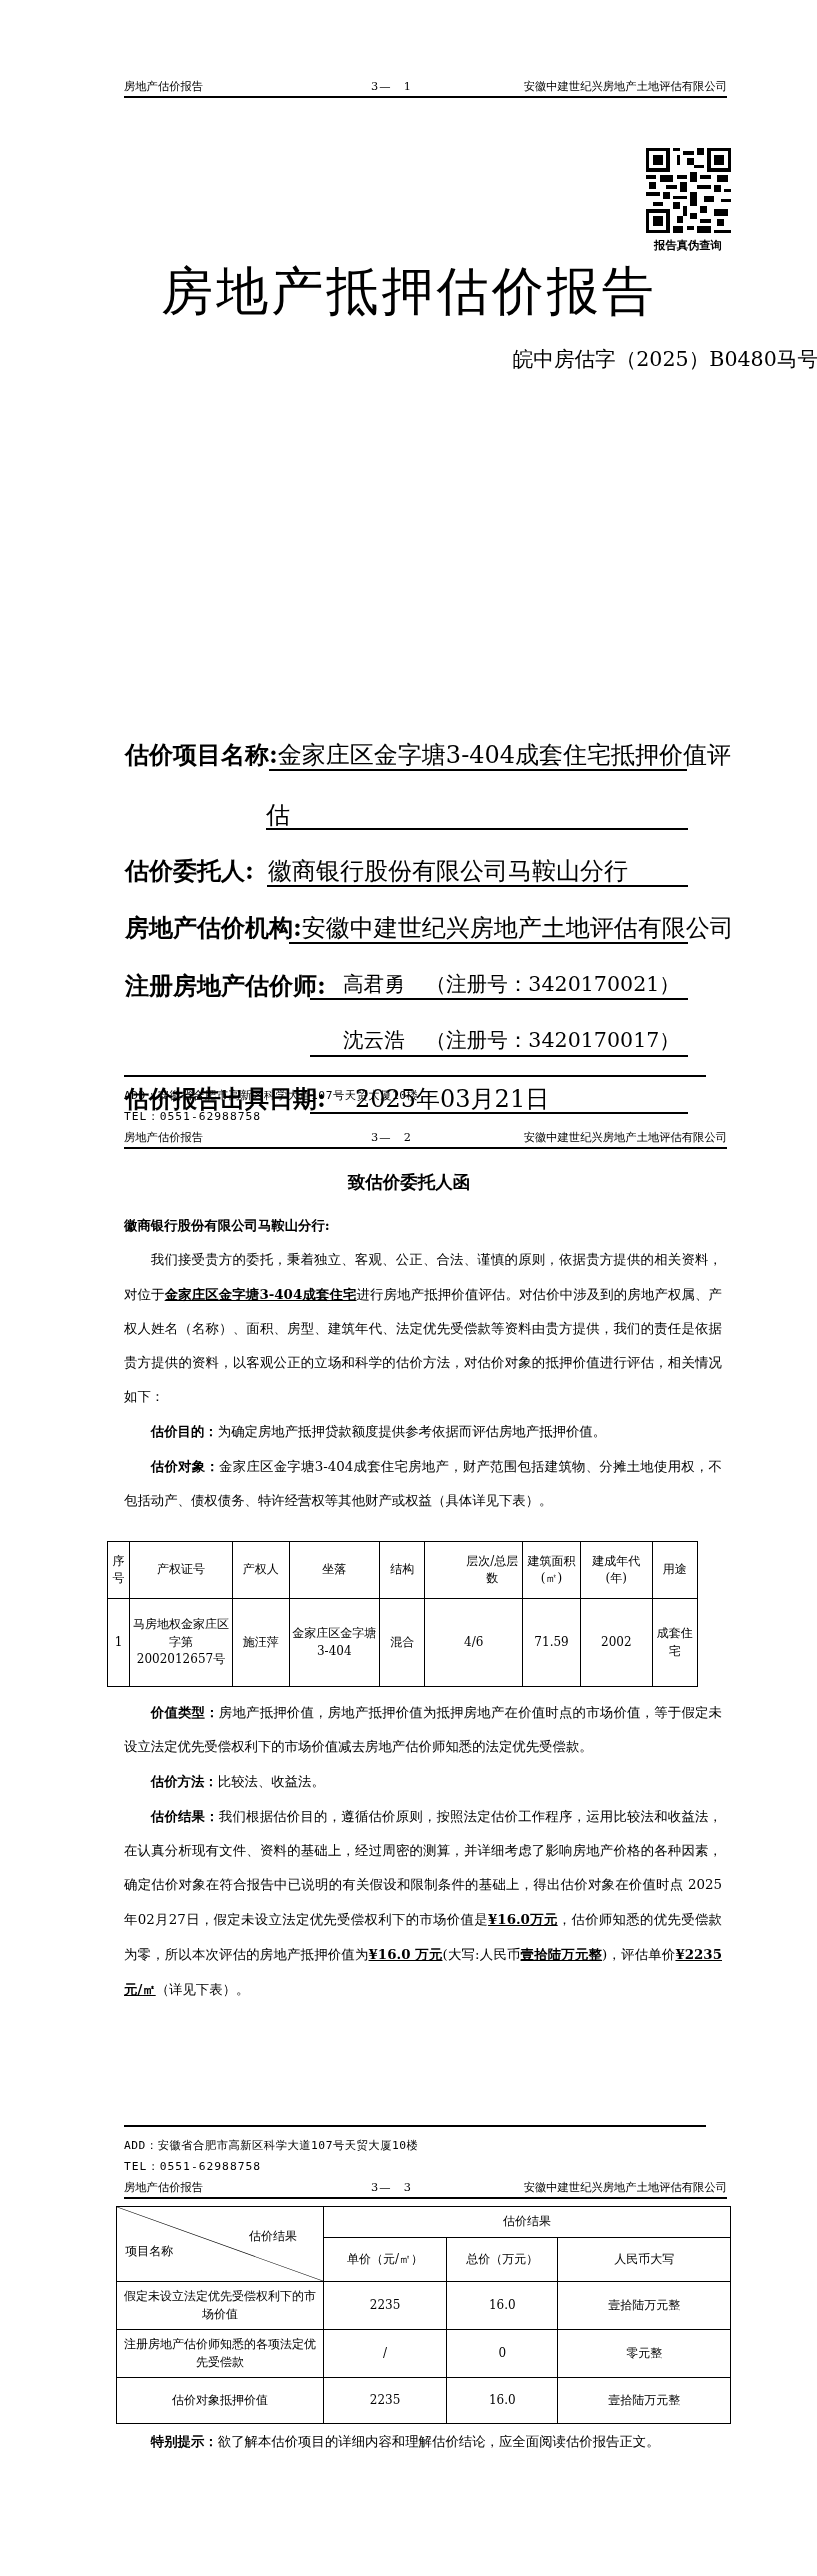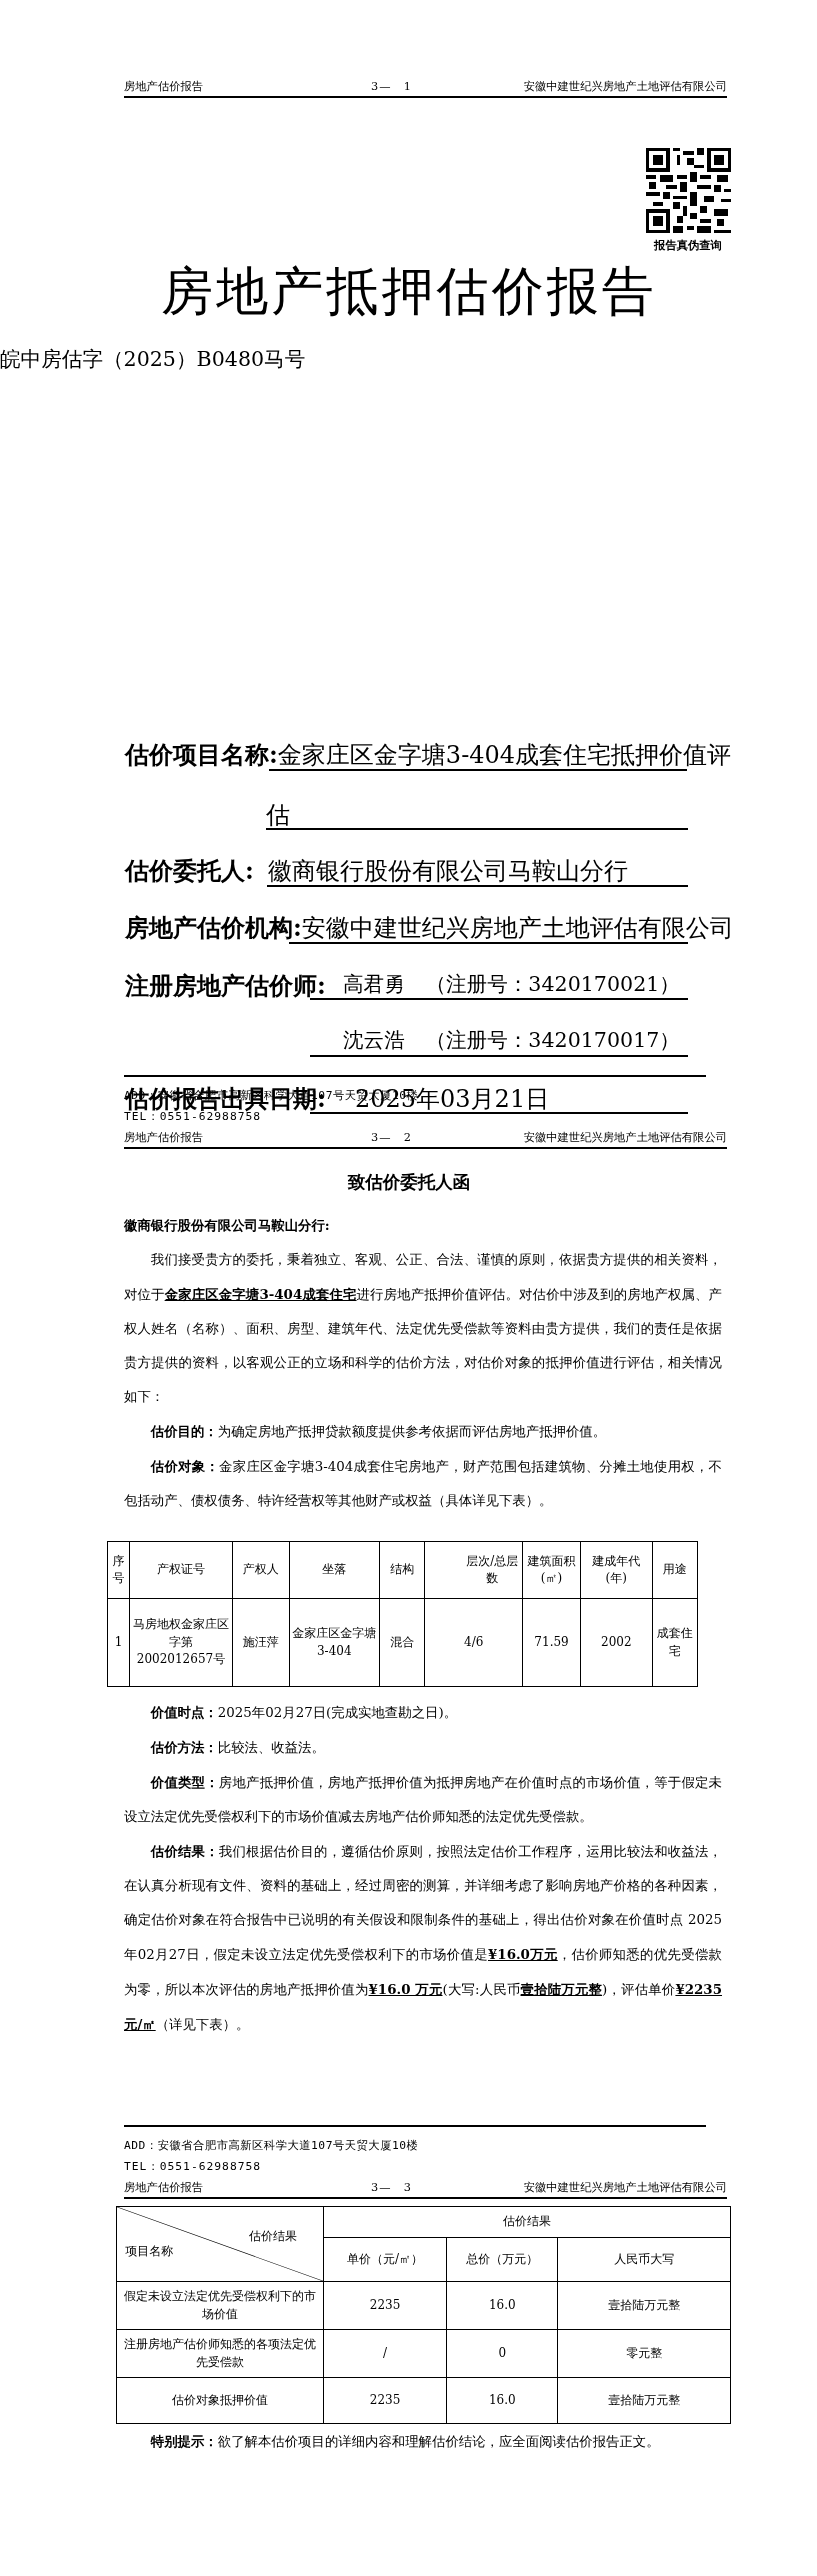--- a/index.html
+++ b/index.html
@@ -9,21 +9,21 @@
   .hdr .l { position:absolute; left:0; bottom:3.1px; font-size:11.3px; }
   .hdr .c { position:absolute; left:247px; bottom:3.1px; font-size:11.3px; letter-spacing:1px; }
   .hdr .r { position:absolute; right:0; bottom:3.1px; font-size:11.3px; }
   .hdr .line { position:absolute; left:0; right:0; bottom:0; height:1.5px; background:#000; }
   .ftr { position:absolute; left:124px; width:582px; }
   .ftr .line { height:1.5px; background:#000; }
   .ftr .t { font-family:"DejaVu Sans Mono", "Liberation Mono", monospace; font-size:11.3px; margin-top:11.3px; letter-spacing:0.5px; }
   .ftr .t2 { font-family:"DejaVu Sans Mono", "Liberation Mono", monospace; font-size:11.3px; margin-top:6.2px; letter-spacing:1px; }
 
   .cover-title { position:absolute; left:0; width:818px; top:257px; text-align:center; font-size:52px; letter-spacing:3.1px; }
-  .cover-no { position:absolute; left:0; width:818px; top:345px; text-align:left; font-size:20.6px; }
+  .cover-no { position:absolute; left:0; width:818px; top:345px; text-align:right; font-size:20.6px; }
   .qr { position:absolute; left:646px; top:148px; width:85px; height:85px; }
   .qr-cap { position:absolute; left:639px; top:238px; width:98px; text-align:center; font-size:11.3px; font-weight:bold; }
 
   .ci { position:absolute; font-size:24px; white-space:nowrap; }
   .ci .lab { font-weight:bold; }
   .uline { position:absolute; height:1.5px; background:#000; }
 
   .p2-title { position:absolute; left:0; width:818px; top:1154px; text-align:center; font-size:17.5px; font-weight:bold; }
   .para { position:absolute; left:124px; width:598px; font-size:13.4px; line-height:34px; text-align:justify; }
   .para b { font-weight:bold; }
@@ -174,23 +174,22 @@
     <td>混合</td>
     <td>4/6</td>
     <td>71.59</td>
     <td>2002</td>
     <td>成套住宅</td>
   </tr>
 </tbody>
   </table>
 
 <div class="para" style="top:1695px;">
-  <div class="ind"><b>价值时点：</b><span>2025年02月27日(完成实地查勘之日)。</span></div>
+  <div class="ind"><b>价值类型：</b><span>房地产抵押价值，房地产抵押价值为抵押房地产在价值时点的市场价值，等于假定未设立法定优先受偿权利下的市场价值减去房地产估价师知悉的法定优先受偿款。</span></div>
   <div class="ind"><b>估价方法：</b><span>比较法、收益法。</span></div>
-  <div class="ind"><b>价值类型：</b><span>房地产抵押价值，房地产抵押价值为抵押房地产在价值时点的市场价值，等于假定未设立法定优先受偿权利下的市场价值减去房地产估价师知悉的法定优先受偿款。</span></div>
   <div class="ind"><b>估价结果：</b><span>我们根据估价目的，遵循估价原则，按照法定估价工作程序，运用比较法和收益法，在认真分析现有文件、资料的基础上，经过周密的测算，并详细考虑了影响房地产价格的各种因素，确定估价对象在符合报告中已说明的有关假设和限制条件的基础上，得出估价对象在价值时点 2025年02月27日，假定未设立法定优先受偿权利下的市场价值是</span><b class="ul">¥16.0万元</b><span>，估价师知悉的优先受偿款为零，所以本次评估的房地产抵押价值为</span><b class="ul">¥16.0 万元</b><span>(大写:人民币</span><b class="ul">壹拾陆万元整</b><span>)，评估单价</span><b class="ul">¥2235元/㎡</b><span>（详见下表）。</span></div>
 </div>
 
 <div class="ftr" style="top:2125px;">
   <div class="line"></div>
   <div class="t">ADD：安徽省合肥市高新区科学大道107号天贸大厦10楼</div>
   <div class="t2">TEL：0551-62988758</div>
 </div>
 
 <div class="hdr" style="top:2183px;">

